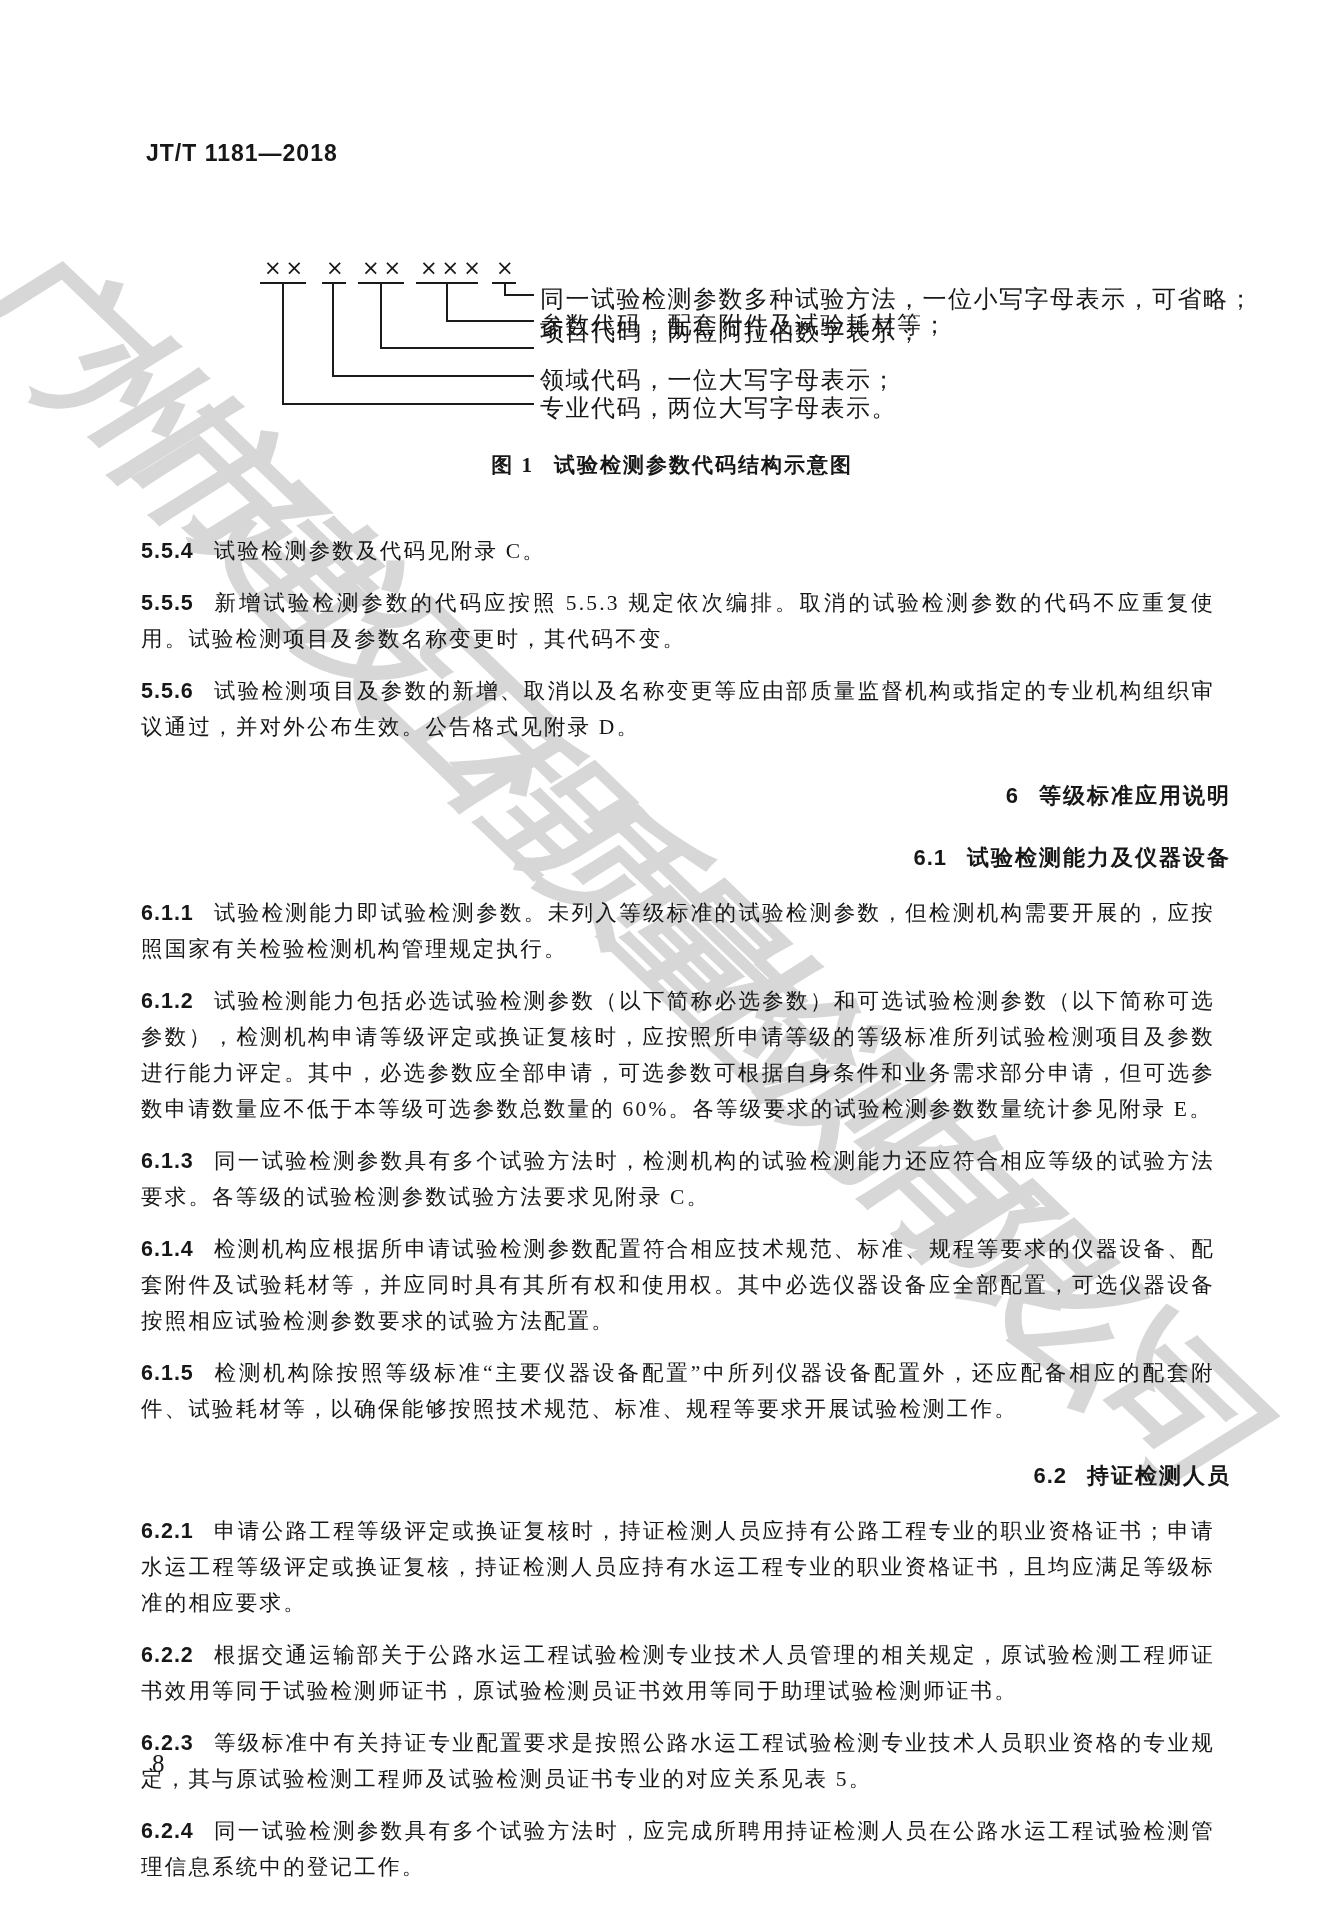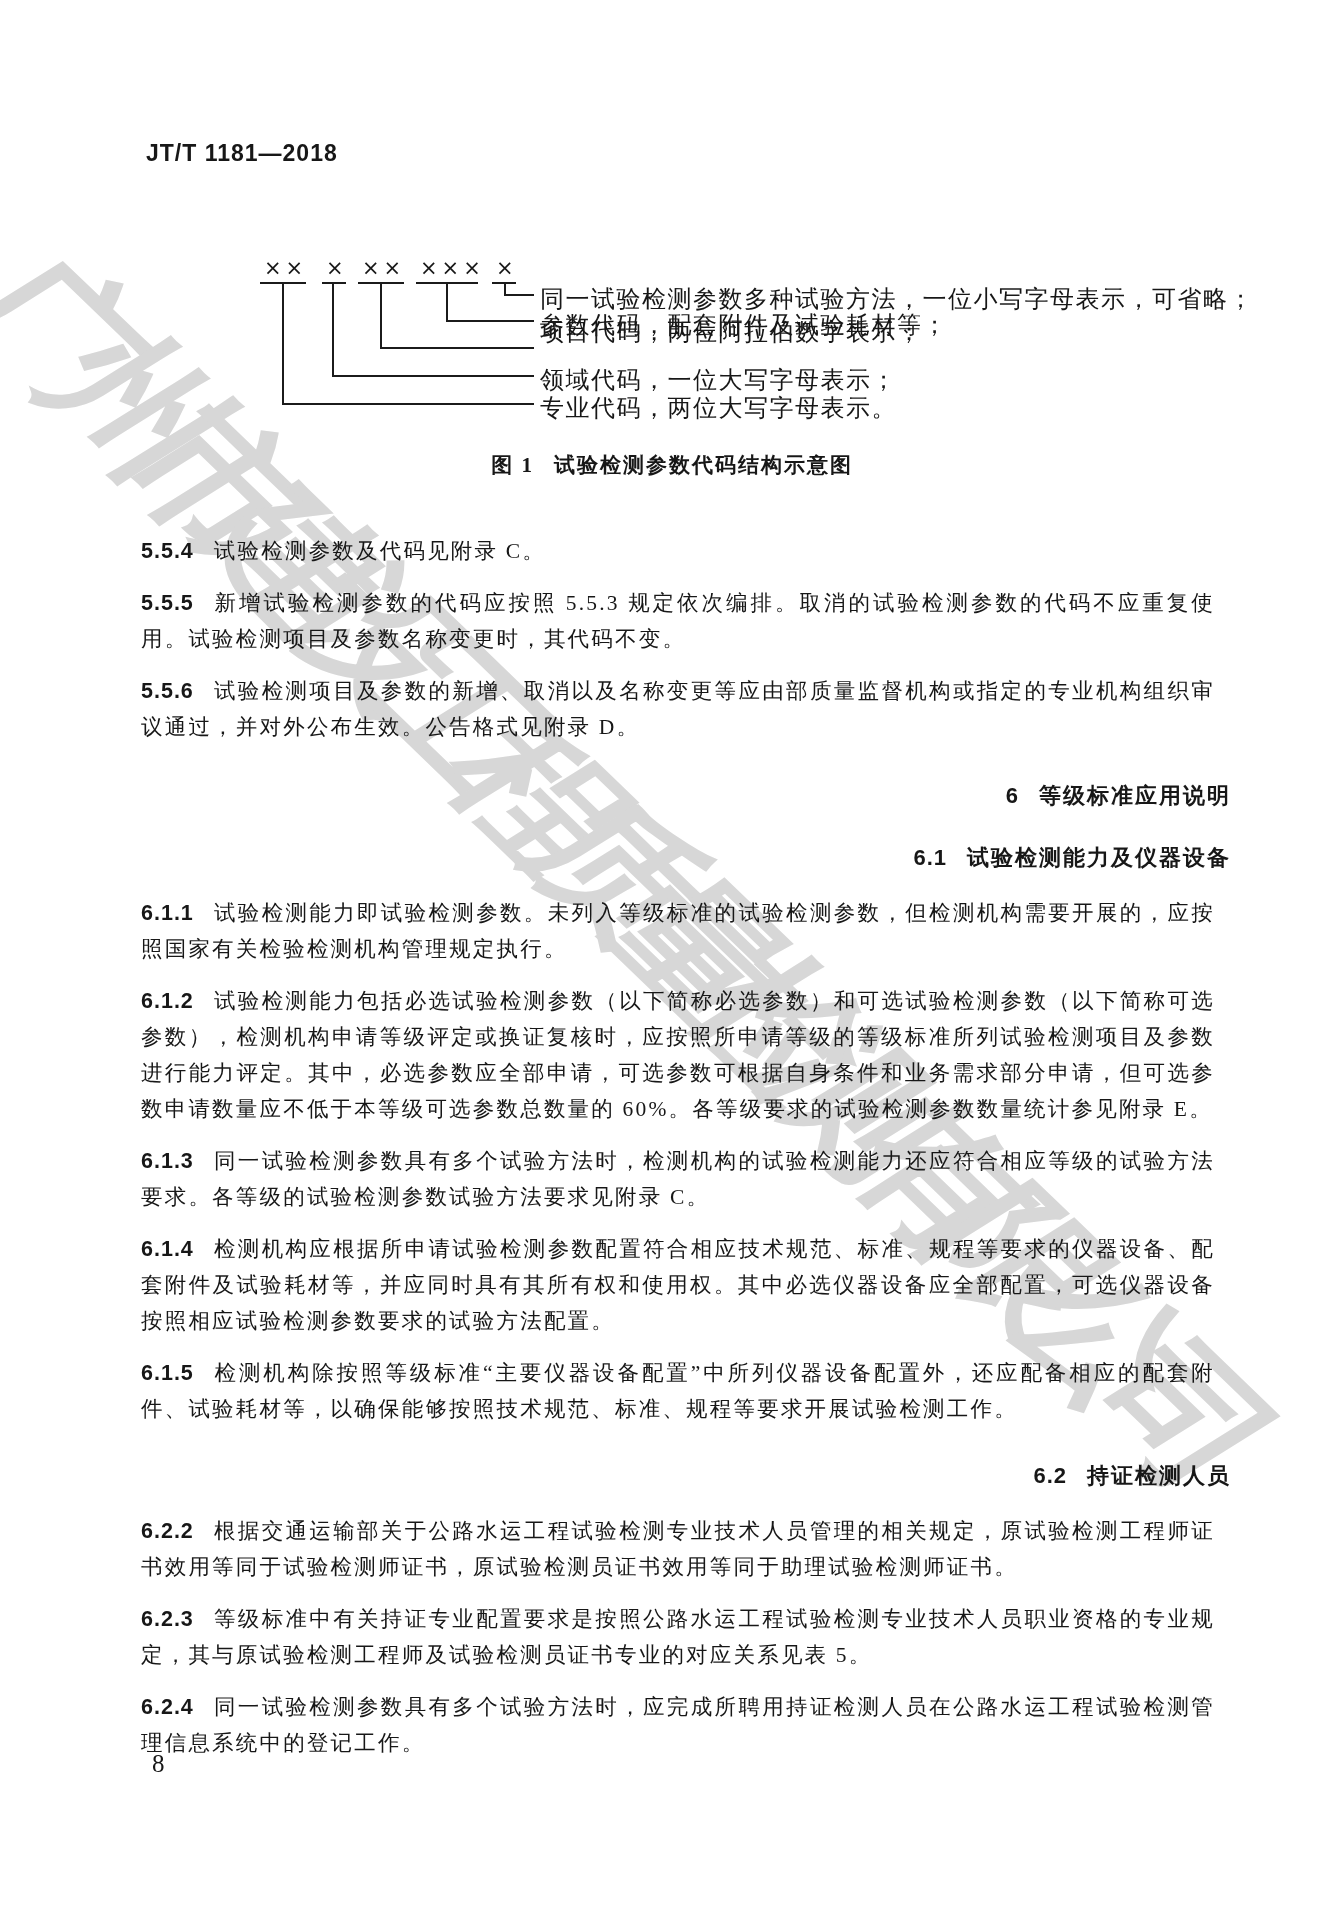--- a/index.html
+++ b/index.html
@@ -142,18 +142,19 @@
   <h3 class="h-sub"><span class="num">6.1</span><span>试验检测能力及仪器设备</span></h3>
 
   <p class="clause"><span class="num">6.1.1</span><span class="txt">试验检测能力即试验检测参数。未列入等级标准的试验检测参数，但检测机构需要开展的，应按照国家有关检验检测机构管理规定执行。</span></p>
   <p class="clause"><span class="num">6.1.2</span><span class="txt">试验检测能力包括必选试验检测参数（以下简称必选参数）和可选试验检测参数（以下简称可选参数），检测机构申请等级评定或换证复核时，应按照所申请等级的等级标准所列试验检测项目及参数进行能力评定。其中，必选参数应全部申请，可选参数可根据自身条件和业务需求部分申请，但可选参数申请数量应不低于本等级可选参数总数量的 60%。各等级要求的试验检测参数数量统计参见附录 E。</span></p>
   <p class="clause"><span class="num">6.1.3</span><span class="txt">同一试验检测参数具有多个试验方法时，检测机构的试验检测能力还应符合相应等级的试验方法要求。各等级的试验检测参数试验方法要求见附录 C。</span></p>
   <p class="clause"><span class="num">6.1.4</span><span class="txt">检测机构应根据所申请试验检测参数配置符合相应技术规范、标准、规程等要求的仪器设备、配套附件及试验耗材等，并应同时具有其所有权和使用权。其中必选仪器设备应全部配置，可选仪器设备按照相应试验检测参数要求的试验方法配置。</span></p>
   <p class="clause"><span class="num">6.1.5</span><span class="txt">检测机构除按照等级标准“主要仪器设备配置”中所列仪器设备配置外，还应配备相应的配套附件、试验耗材等，以确保能够按照技术规范、标准、规程等要求开展试验检测工作。</span></p>
 
   <h3 class="h-sub"><span class="num">6.2</span><span>持证检测人员</span></h3>
 
+  <p class="clause"><span class="num">6.2.1</span><span class="txt">申请公路工程等级评定或换证复核时，持证检测人员应持有公路工程专业的职业资格证书；申请水运工程等级评定或换证复核，持证检测人员应持有水运工程专业的职业资格证书，且均应满足等级标准的相应要求。</span></p>
   <p class="clause"><span class="num">6.2.2</span><span class="txt">根据交通运输部关于公路水运工程试验检测专业技术人员管理的相关规定，原试验检测工程师证书效用等同于试验检测师证书，原试验检测员证书效用等同于助理试验检测师证书。</span></p>
   <p class="clause"><span class="num">6.2.3</span><span class="txt">等级标准中有关持证专业配置要求是按照公路水运工程试验检测专业技术人员职业资格的专业规定，其与原试验检测工程师及试验检测员证书专业的对应关系见表 5。</span></p>
   <p class="clause"><span class="num">6.2.4</span><span class="txt">同一试验检测参数具有多个试验方法时，应完成所聘用持证检测人员在公路水运工程试验检测管理信息系统中的登记工作。</span></p>
 </div>
 
 <div class="page-num">8</div>
 
 </body></html>

